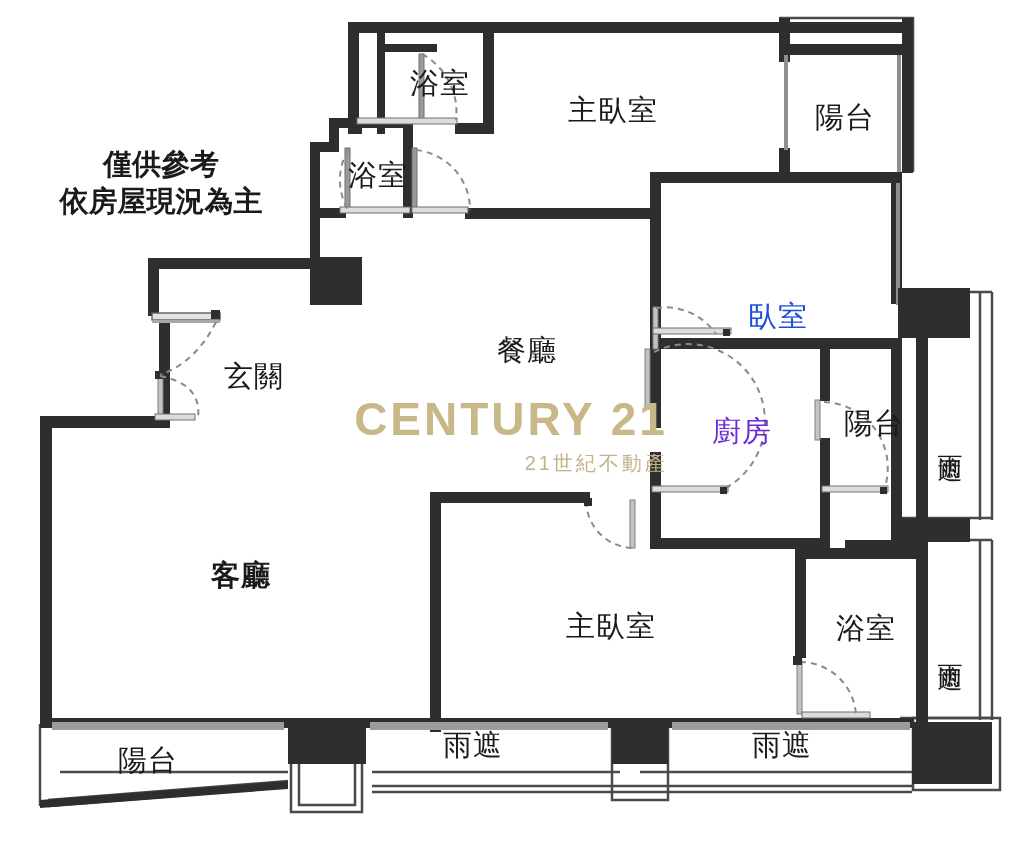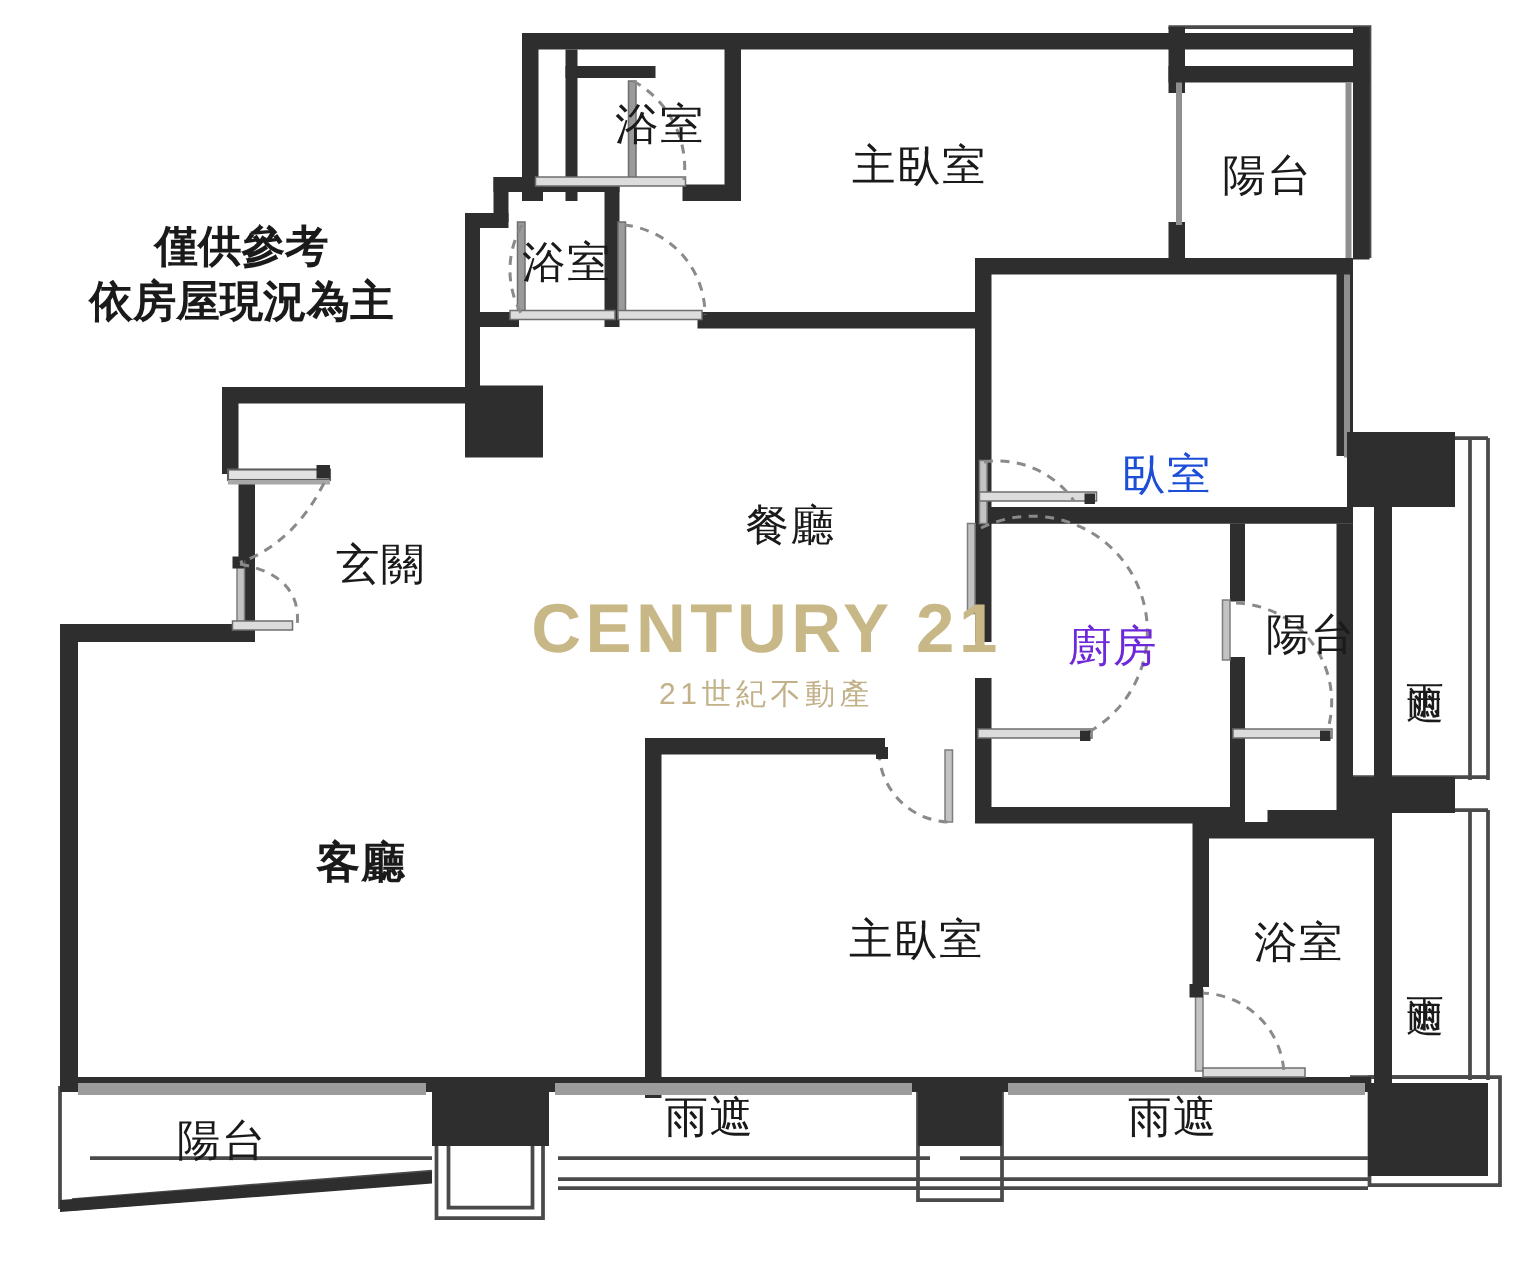--- a/index.html
+++ b/index.html
@@ -54,21 +54,21 @@
     text-align: center;
     white-space: nowrap;
     font-weight: 600;
     font-family: "DejaVu Sans", "Liberation Sans", sans-serif;
     transform: translate(-50%, -50%);
     pointer-events: none;
   }
   #watermark {
     position: absolute;
     transform: translate(-50%, -50%);
-    text-align: center;
+    text-align: right;
     pointer-events: none;
   }
   #watermark .wm-main {
     font-size: 46px;
     font-weight: 700;
     letter-spacing: 3px;
     font-family: "Liberation Sans", "DejaVu Sans", sans-serif;
   }
   #watermark .wm-sub {
     font-size: 20px;

